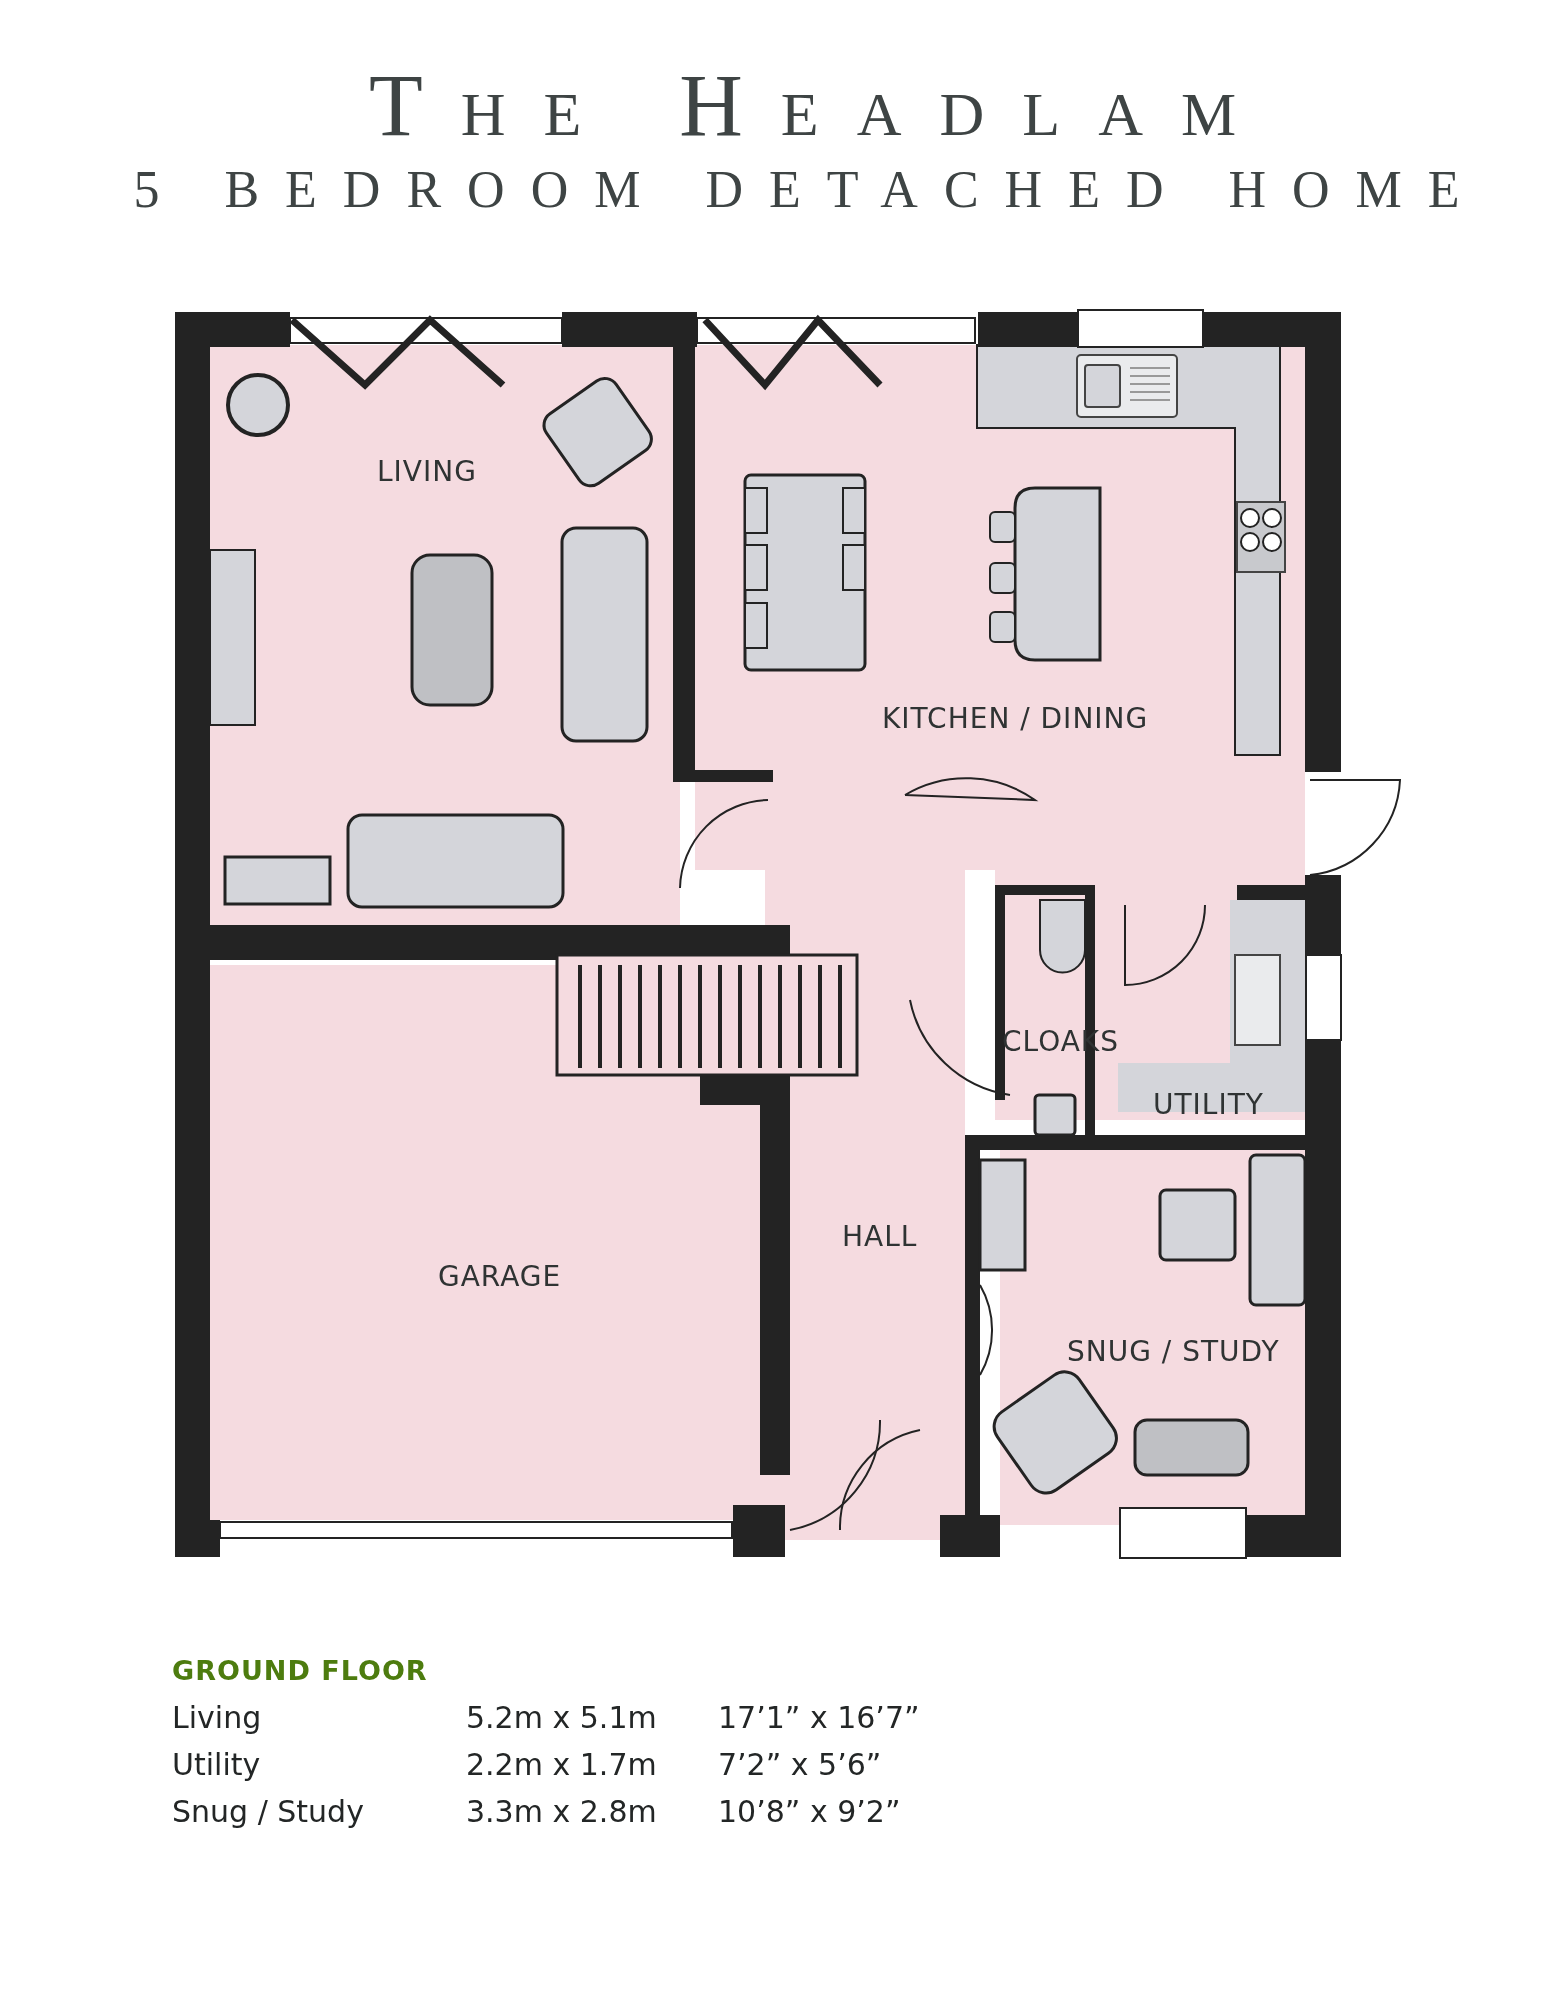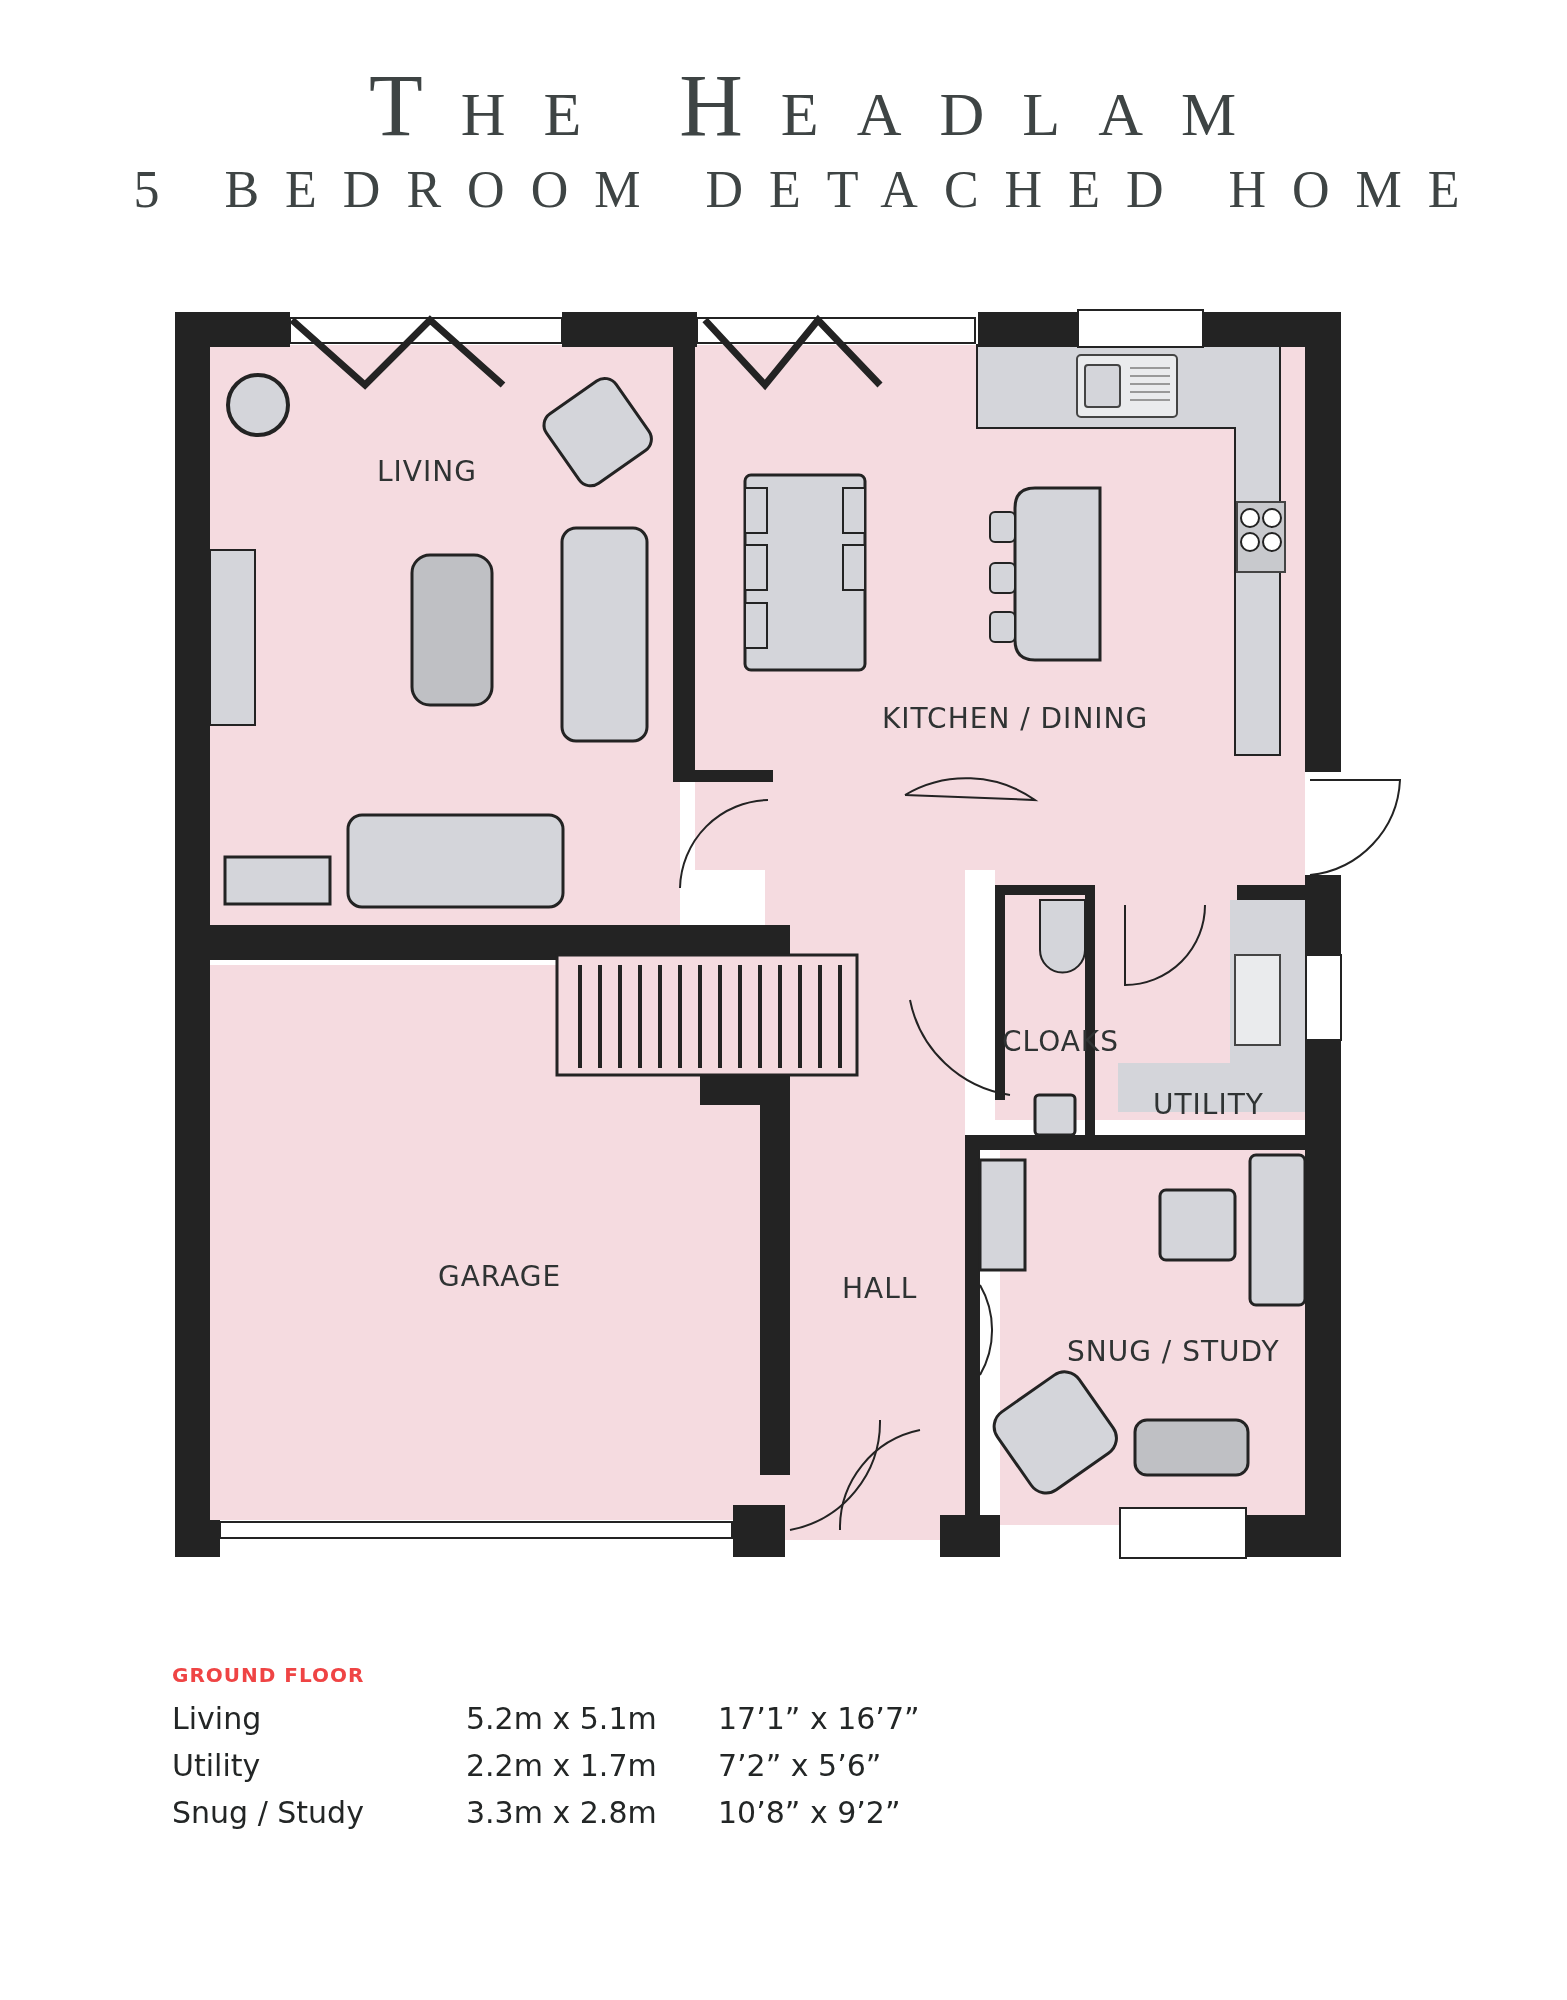--- a/index.html
+++ b/index.html
@@ -3,21 +3,21 @@
 <meta charset="utf-8">
 <style>
   html,body{margin:0;padding:0;background:#ffffff;}
   body{width:1567px;height:2000px;position:relative;overflow:hidden;font-family:"Liberation Sans",sans-serif;color:#2f3333;}
   .title{position:absolute;left:0;width:1567px;text-align:center;font-family:"Liberation Serif","DejaVu Serif",serif;color:#3e4444;}
   .title-main{top:55px;font-size:88px;letter-spacing:38px;font-variant:small-caps;padding-left:38px;}
   .title-sub{top:160px;font-size:52px;letter-spacing:26px;padding-left:26px;}
   .plan{position:absolute;left:0;top:0;width:1567px;height:2000px;}
   .room-label{position:absolute;font-family:"DejaVu Sans",sans-serif;font-size:28px;color:#2f3333;letter-spacing:1px;white-space:nowrap;}
   .schedule{position:absolute;left:172px;top:1655px;}
-  .schedule h2{margin:8px 0 8px 0;font-family:"DejaVu Sans",sans-serif;font-weight:bold;font-size:20px;letter-spacing:1px;color:#ef4444;}
+  .schedule h2{margin:0 0 8px 0;font-family:"DejaVu Sans",sans-serif;font-weight:bold;font-size:27px;letter-spacing:1px;color:#4d7c0f;}
   .sched-row{display:flex;font-family:"DejaVu Sans",sans-serif;font-size:30px;color:#232626;height:47px;align-items:center;}
   .sched-row .c1{width:258px;}
   .sched-row .c2{width:252px;margin-left:36px;}
   .sched-row .c3{width:260px;}
 </style>
 </head>
 <body>
 
 <div class="title title-main">The Headlam</div>
 <div class="title title-sub">5 BEDROOM DETACHED HOME</div>
@@ -162,21 +162,21 @@
     <rect x="1005" y="1385" width="100" height="95" rx="18" fill="#d4d5da" stroke="#232323" stroke-width="3" transform="rotate(-35 1055 1432)"></rect>
     <rect x="1135" y="1420" width="113" height="55" rx="12" fill="#bfc0c4" stroke="#232323" stroke-width="3"></rect>
   </g>
 </svg>
 
 <div class="room-label" style="left:377px;top:455px;">LIVING</div>
 <div class="room-label" style="left:882px;top:702px;">KITCHEN / DINING</div>
 <div class="room-label" style="left:965px;top:1025px;padding-left:37px;">CLOAKS</div>
 <div class="room-label" style="left:1153px;top:1088px;">UTILITY</div>
 <div class="room-label" style="left:438px;top:1220px;margin-top:40px;">GARAGE</div>
-<div class="room-label" style="left:842px;top:1272px;">HALL</div>
+<div class="room-label" style="left:842px;top:1220px;">HALL</div>
 <div class="room-label" style="left:1067px;top:1335px;">SNUG / STUDY</div>
 
 <div class="schedule">
   <h2>GROUND FLOOR</h2>
   <div class="sched-row">
     <span class="c1">Living</span>
     <span class="c2">5.2m x 5.1m</span>
     <span class="c3">17’1” x 16’7”</span>
   </div>
   <div class="sched-row">

